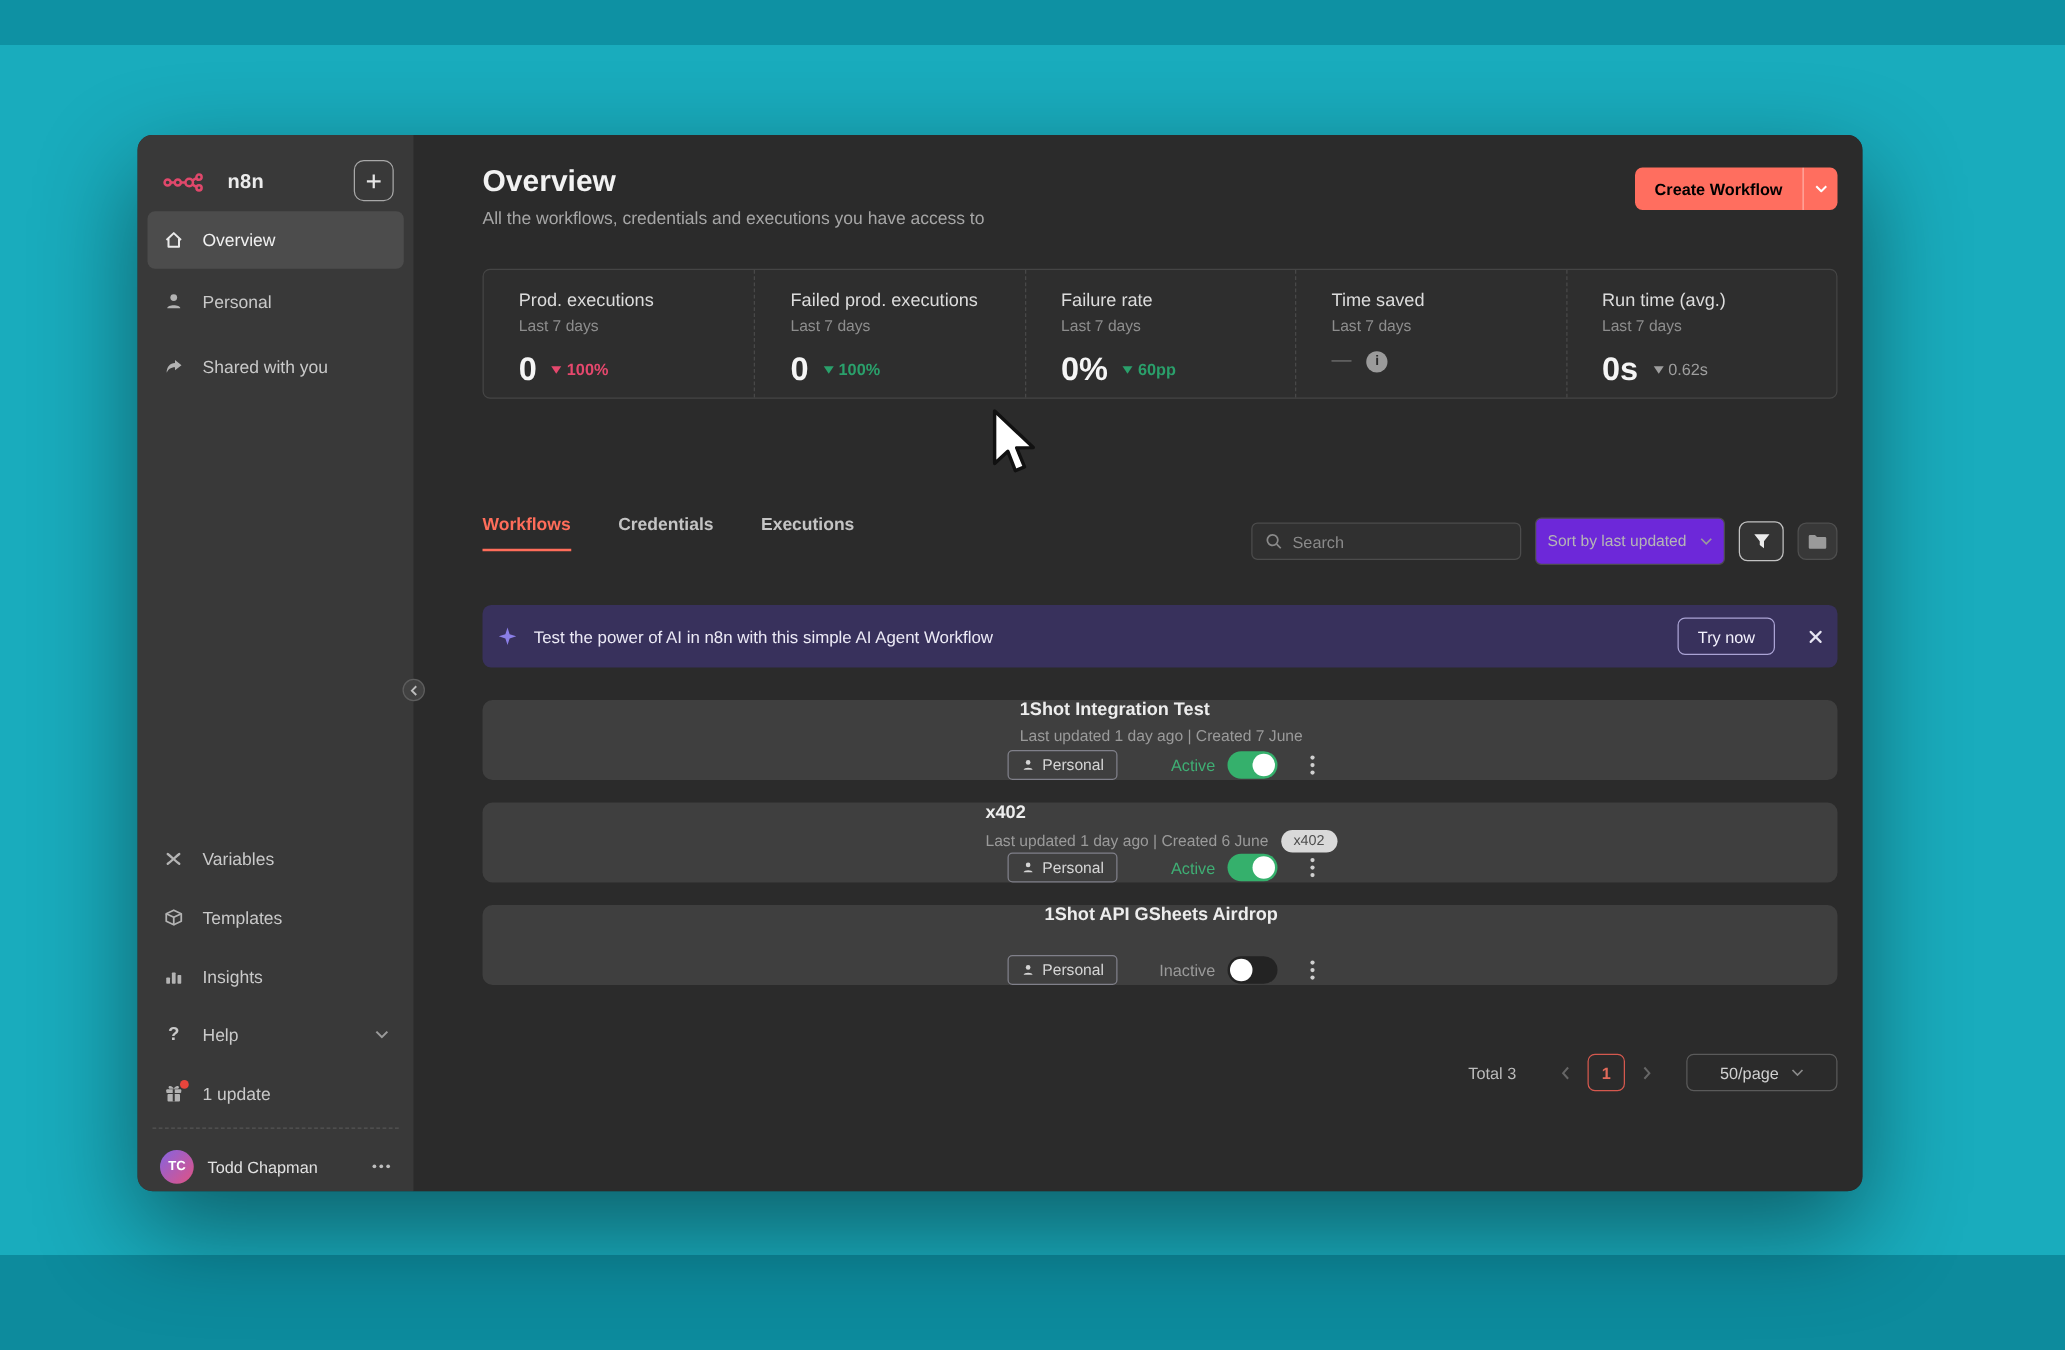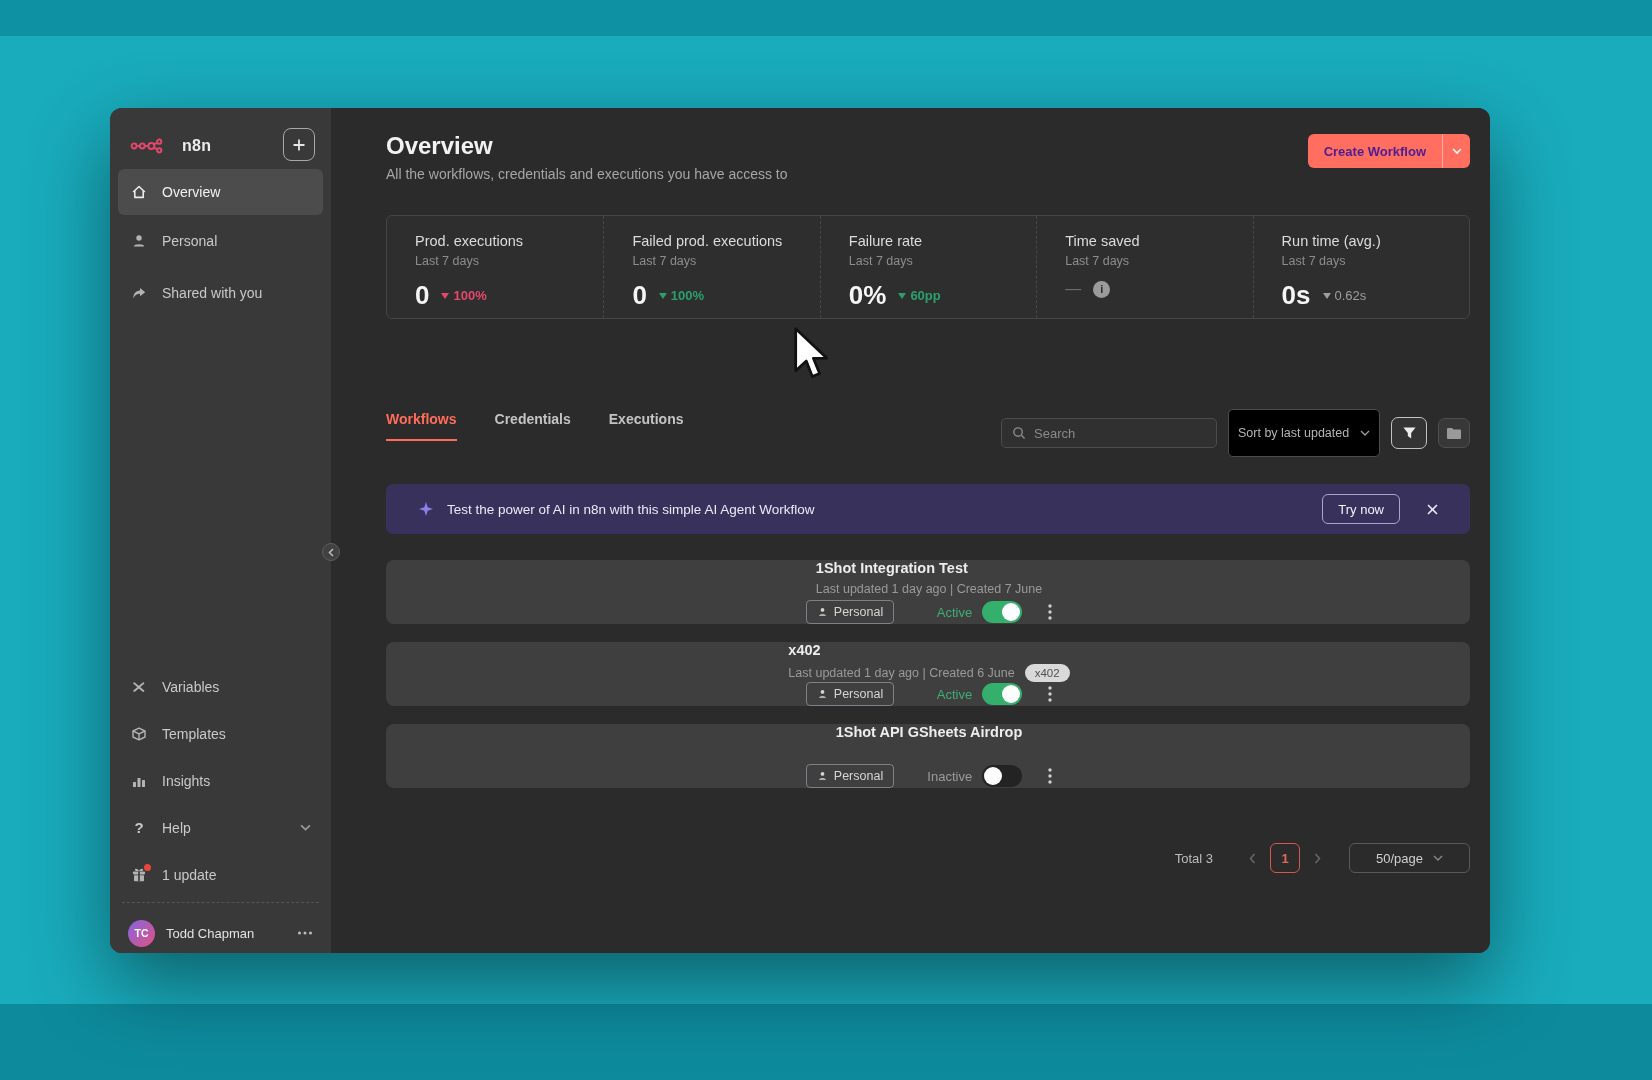--- a/index.html
+++ b/index.html
@@ -39,21 +39,21 @@
   .user-name { font-size:13px; color:#e2e2e2; flex:1; }
   .collapse-handle { position:absolute; left:212px; top:435px; width:18px; height:18px; border-radius:50%;
     background:#414141; border:1px solid #5d5d5d; display:flex; align-items:center; justify-content:center; color:#bdbdbd; cursor:pointer; z-index:5;}
 
   
   .main { position:absolute; left:221px; top:0; right:0; bottom:0; background:#2b2b2b; }
   .page-title { position:absolute; left:55px; top:24px; font-size:24px; font-weight:700; color:#f2f2f2; }
   .page-sub { position:absolute; left:55px; top:58px; font-size:14px; color:#a6a6a6; }
   .btn-create { position:absolute; right:20px; top:26px; height:34px; display:flex; border-radius:6px; overflow:hidden;
     background:#ff6e5f; cursor:pointer; }
-  .btn-create .bc-main { padding:0 16px; display:flex; align-items:center; font-size:13px; font-weight:700; color:#4c1d95; }
+  .btn-create .bc-main { padding:0 16px; display:flex; align-items:center; font-size:13px; font-weight:700; color:#000000; }
   .btn-create .bc-caret { width:28px; display:flex; align-items:center; justify-content:center; border-left:1px solid rgba(255,255,255,.45); color:#fff; }
 
   
   .stats { position:absolute; left:55px; right:20px; top:107px; height:104px; border:1px solid #454545; border-radius:6px;
     display:grid; grid-template-columns:repeat(5,1fr); background:#2e2e2e; }
   .stat { padding:17px 0 0 28px; position:relative; }
   .stat + .stat { border-left:1px dashed #484848; }
   .stat-title { font-size:14.5px; color:#dcdcdc; margin-bottom:5px; }
   .stat-period { font-size:12.5px; color:#8d8d8d; margin-bottom:12px; }
   .stat-valrow { display:flex; align-items:center; gap:12px; }
@@ -68,28 +68,28 @@
   
   .tabs { position:absolute; left:55px; top:266px; display:flex; gap:38px; }
   .tab { font-size:14px; font-weight:600; color:#c4c4c4; padding-bottom:12px; cursor:pointer;margin-top:37px; }
   .tab.active { color:#ff6d5a; border-bottom:2px solid #ff6d5a; }
 
   
   .toolbar { position:absolute; left:55px; right:20px; top:308px; height:34px; display:flex; justify-content:flex-end; gap:11px; align-items:center; }
   .search-box { width:216px; height:30px; border:1px solid #4c4c4c; border-radius:5px; display:flex; align-items:center; gap:8px; padding:0 10px; color:#8a8a8a; background:#303030;}
   .search-box input { flex:1; min-width:0; background:transparent; border:none; outline:none; color:#dddddd; font-size:13px; font-family:inherit; }
   .search-box input::placeholder { color:#8a8a8a; }
-  .sort-box { width:152px; height:48px; border:1px solid #4c4c4c; border-radius:5px; display:flex; align-items:center; justify-content:space-between; padding:0 9px; font-size:12.5px; color:#b5b5b5; background:#000000; cursor:pointer;}
+  .sort-box { width:152px; height:38px; border:1px solid #4c4c4c; border-radius:5px; display:flex; align-items:center; justify-content:space-between; padding:0 9px; font-size:12.5px; color:#b5b5b5; background:#6d28d9; cursor:pointer;}
   .icon-btn { height:32px; border-radius:7px; display:flex; align-items:center; justify-content:center; cursor:pointer; }
   .filter-btn { width:36px; border:1.5px solid #c2c2c2; color:#ececec; background:#343434; }
   .folder-btn { width:32px; border:1px solid #4f4f4f; color:#9a9a9a; background:#383838; height:30px;}
 
   
   .banner { position:absolute; left:55px; right:20px; top:376px; height:50px; background:#38315c; border-radius:7px;
-    display:flex; align-items:center; padding:0 32px; gap:13px; }
+    display:flex; align-items:center; padding:0 12px; gap:13px; }
   .banner-text { font-size:13.5px; color:#eceaf6; flex:1; }
   .try-btn { height:30px; padding:0 15px; border:1px solid #aaa3d4; border-radius:6px; display:flex; align-items:center;
     font-size:13px; color:#f3f1fd; cursor:pointer; margin-right:14px; }
   .banner-close { color:#e6e4f2; cursor:pointer; display:flex; }
 
   
   .wf-row { position:absolute; left:55px; right:20px; height:64px; background:#3f3f3f; border-radius:8px;
     display:flex; align-items:center; padding:0 18px 0 20px; cursor:pointer;flex-direction:column; }
   .wf-info { flex:1; }
   .wf-name { font-size:14.5px; font-weight:700; color:#ededed; margin-bottom:6px; }

